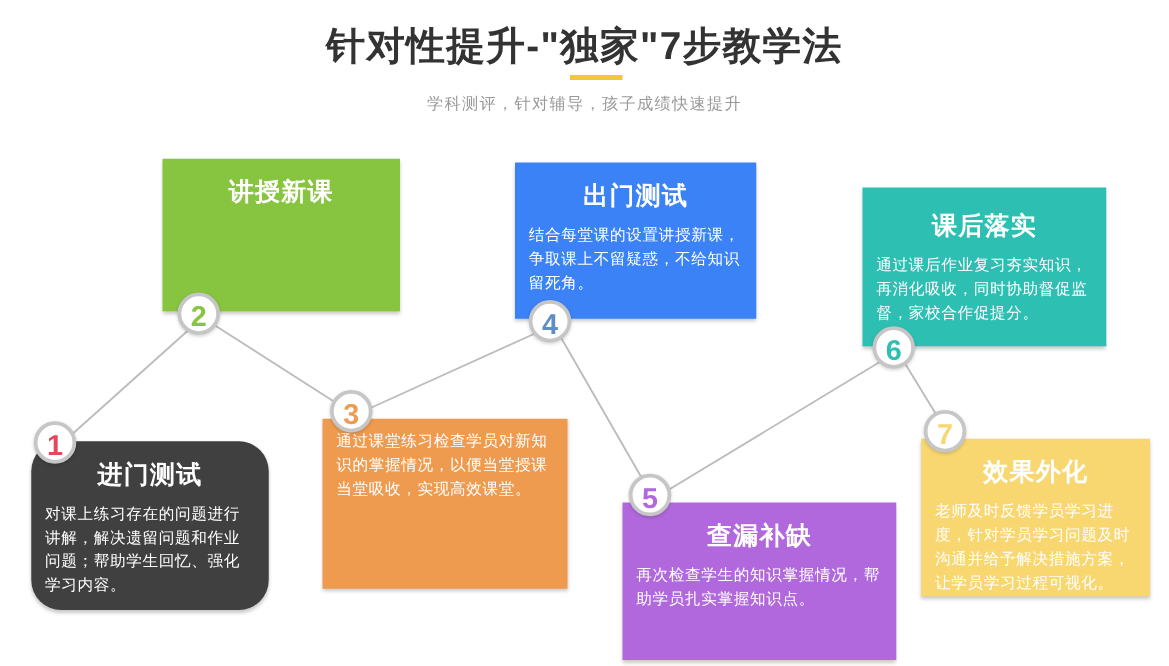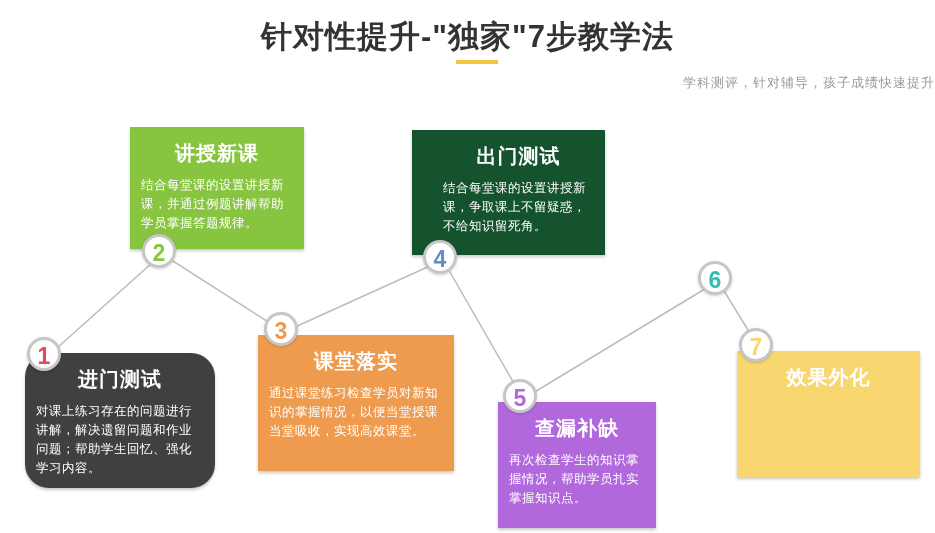--- a/index.html
+++ b/index.html
@@ -23,21 +23,21 @@
     letter-spacing: 1px;
   }
   .title-underline {
     position: absolute;
     top: 60px; left: 456px;
     width: 42px; height: 4px;
   }
   .page-subtitle {
     position: absolute;
     top: 74px; left: 0; right: 0;
-    text-align: right;
+    text-align: center;
     font-size: 13px;
     color: #999999;
     letter-spacing: 1px;
   }
   
   .lines {
     position: absolute;
     top: 0; left: 0;
     width: 935px; height: 533px;
   }
@@ -55,24 +55,24 @@
     letter-spacing: 1px;
   }
   .box-desc {
     margin-top: 9px;
     padding: 0 11px;
     font-size: 12.5px;
     line-height: 19px;
     letter-spacing: 0.5px;
   }
   .s1 { left: 25px;  top: 353px; width: 190px; height: 135px; }
-  .s2 { left: 130px; top: 127px; width: 174px; height: 122px; }
+  .s2 { left: 130px; top: 127px; width: 190px; height: 122px; }
   .s3 { left: 258px; top: 335px; width: 196px; height: 136px; }
   .s4 { left: 412px; top: 130px; width: 193px; height: 125px; }
-  .s5 { left: 498px; top: 402px; width: 158px; height: 126px; }
+  .s5 { left: 498px; top: 402px; width: 219px; height: 126px; }
   .s6 { left: 690px; top: 150px; width: 195px; height: 127px; }
   .s7 { left: 737px; top: 351px; width: 183px; height: 126px; }
   .s6 .box-title { padding-top: 17px; }
   
   .circle {
     position: absolute;
     width: 34px; height: 34px;
     background: #ffffff;
     border: 3px solid #c6c6c6;
     border-radius: 50%;
@@ -107,36 +107,39 @@
     <line x1="523" y1="399" x2="718" y2="281" stroke="#bcbcbc" stroke-width="1.5"></line>
     <line x1="718" y1="281" x2="759" y2="348" stroke="#bcbcbc" stroke-width="1.5"></line>
   </svg>
 
   <div class="box s1" style="background-color: #404040; border-radius: 24px;">
     <div class="box-title">进门测试</div>
     <div class="box-desc">对课上练习存在的问题进行讲解，解决遗留问题和作业问题；帮助学生回忆、强化学习内容。</div>
   </div>
   <div class="box s2" style="background-color: rgb(135, 197, 64);">
     <div class="box-title">讲授新课</div>
-    <div class="box-desc">结合每堂课的设置讲授新课，并通过例题讲解帮助学员掌握答题规律。</div>
   </div>
   <div class="box s3" style="background-color: rgb(239, 155, 79);">
-    <div class="box-title">课堂落实</div>
     <div class="box-desc">通过课堂练习检查学员对新知识的掌握情况，以便当堂授课当堂吸收，实现高效课堂。</div>
   </div>
-  <div class="box s4" style="background-color: #14532d; padding-left: 20px;">
+  <div class="box s4" style="background-color: #3b82f6;">
     <div class="box-title">出门测试</div>
     <div class="box-desc">结合每堂课的设置讲授新课，争取课上不留疑惑，不给知识留死角。</div>
   </div>
   <div class="box s5" style="background-color: rgb(177, 104, 220);">
     <div class="box-title">查漏补缺</div>
     <div class="box-desc">再次检查学生的知识掌握情况，帮助学员扎实掌握知识点。</div>
   </div>
+  <div class="box s6" style="background-color: rgb(46, 191, 179);">
+    <div class="box-title">课后落实</div>
+    <div class="box-desc">通过课后作业复习夯实知识，再消化吸收，同时协助督促监督，家校合作促提分。</div>
+  </div>
   <div class="box s7" style="background-color: rgb(248, 215, 113);">
     <div class="box-title">效果外化</div>
+    <div class="box-desc">老师及时反馈学员学习进度，针对学员学习问题及时沟通并给予解决措施方案，让学员学习过程可视化。</div>
   </div>
 
   <div class="circle c1" style="color: rgb(226, 73, 91);">1</div>
   <div class="circle c2" style="color: rgb(135, 197, 64);">2</div>
   <div class="circle c3" style="color: rgb(239, 155, 79);">3</div>
   <div class="circle c4" style="color: rgb(94, 142, 201);">4</div>
   <div class="circle c5" style="color: rgb(177, 104, 220);">5</div>
   <div class="circle c6" style="color: rgb(46, 191, 179);">6</div>
   <div class="circle c7" style="color: rgb(248, 215, 113);">7</div>
 

